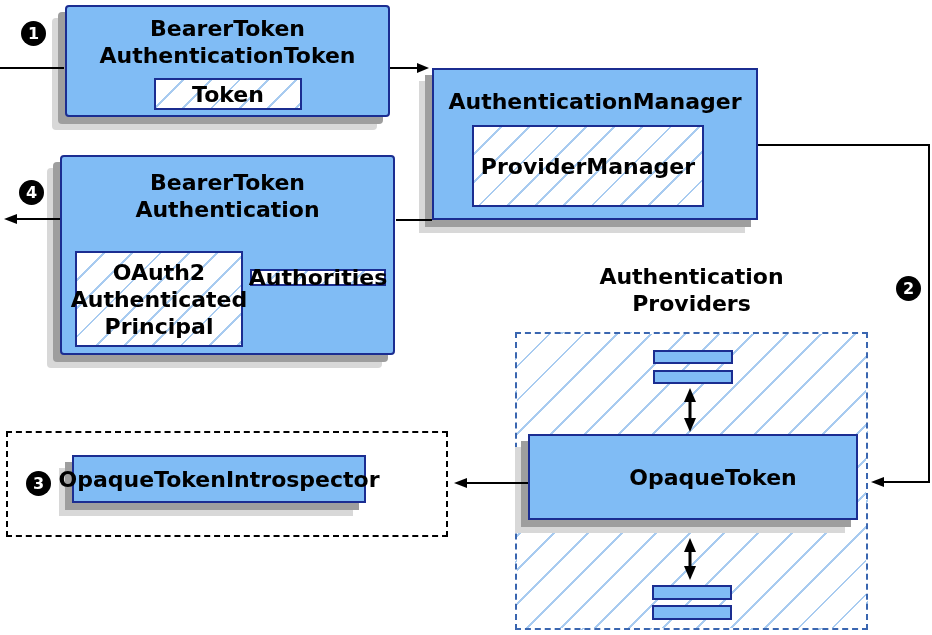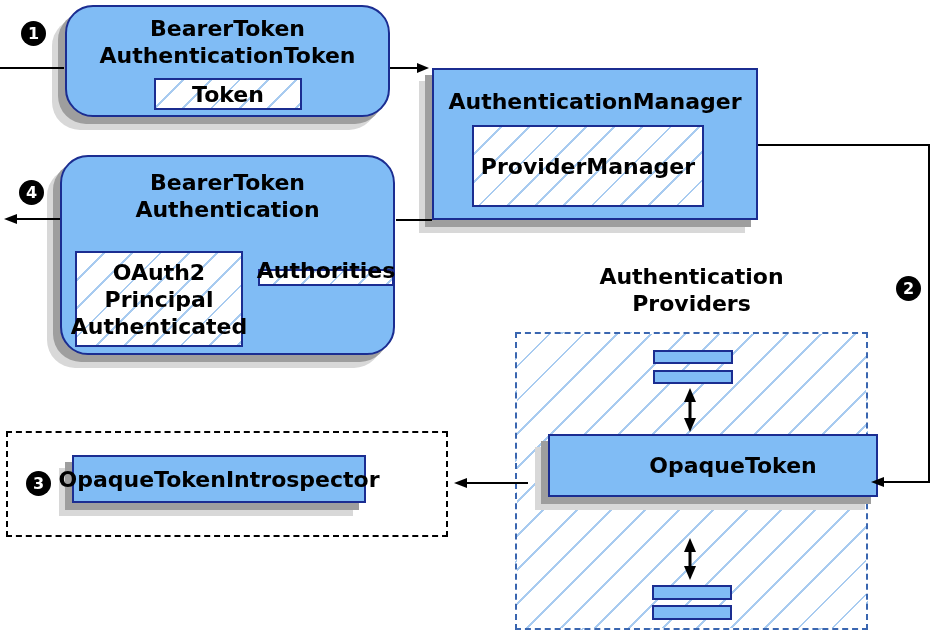--- a/index.html
+++ b/index.html
@@ -14,21 +14,21 @@
     overflow: hidden;
   }
   .node {
     position: absolute;
     background: #80BCF5;
     border: 2px solid #1B2D91;
     box-sizing: border-box;
     box-shadow: -7px 7px 0 0 #9E9E9E, -13px 13px 0 0 #D8D8D8;
     z-index: 2;
   }
-  .rounded { border-radius: 28px; }
+  .rounded { border-radius: 4px; }
   .node-title {
     text-align: center;
     font-size: 22px;
     line-height: 27px;
   }
   .member {
     position: absolute;
     background-color: #ffffff;
     background-image: repeating-linear-gradient(135deg, rgba(255,255,255,0) 0 18px, #A8CBF0 18px 20px);
     border: 2px solid #1B2D91;
@@ -131,30 +131,30 @@
   </div>
 
   <div class="node rounded" style="left:60px; top:155px; width:335px; height:200px;">
     <div class="node-title" style="margin-top:12px;">
       <div>BearerToken</div>
       <div>Authentication</div>
     </div>
     <div class="member" style="left:13px; top:82px; width:168px; height:96px;margin-top:12px;">
       <div>
         <div>OAuth2</div>
+        <div>Authenticated</div>
         <div>Principal</div>
-        <div>Authenticated</div>
       </div>
     </div>
-    <div class="member" style="left:196px; top:112px; width:136px; height:17px;align-items:flex-end;">
+    <div class="member" style="left:188px; top:112px; width:136px; height:17px;">
       <span>Authorities</span>
     </div>
   </div>
 
-  <div class="node flex-center" style="left:548px; top:434px; width:330px; height:63px;padding-left:40px;">
+  <div class="node flex-center" style="left:528px; top:434px; width:330px; height:86px;padding-left:40px;">
     <div class="node-title">
       <div>OpaqueToken</div>
     </div>
   </div>
 
   <div class="node flex-center" style="left:72px; top:455px; width:294px; height:48px;">
     <div class="node-title">OpaqueTokenIntrospector</div>
   </div>
 
   <div class="bar" style="left:653px; top:350px; width:80px; height:14px;"></div>

